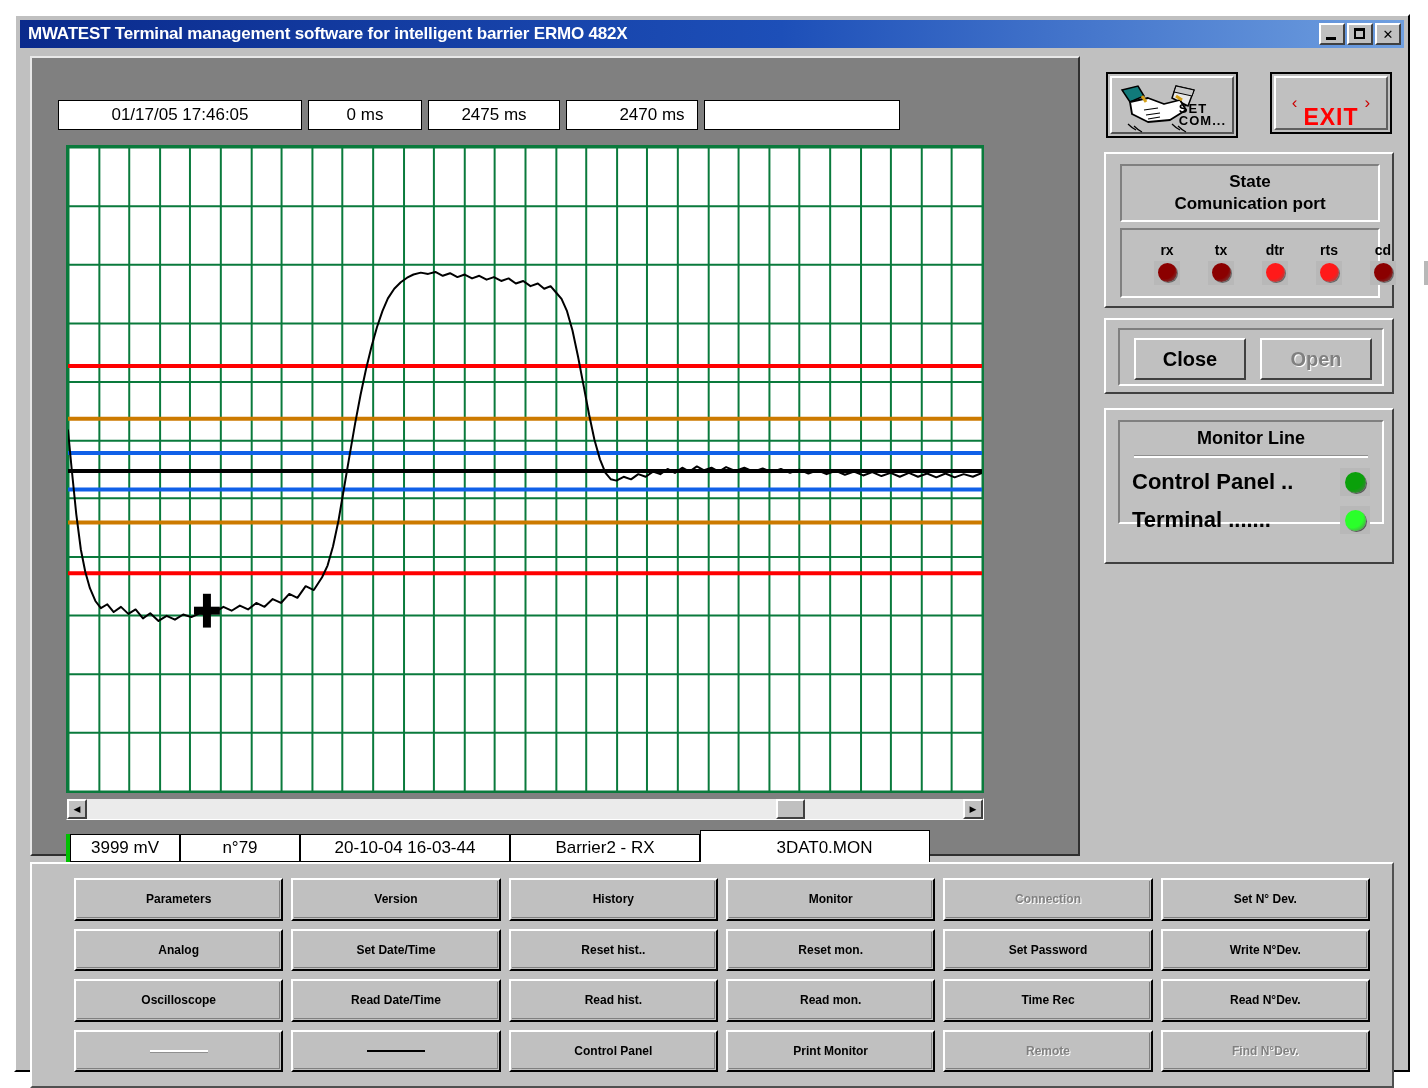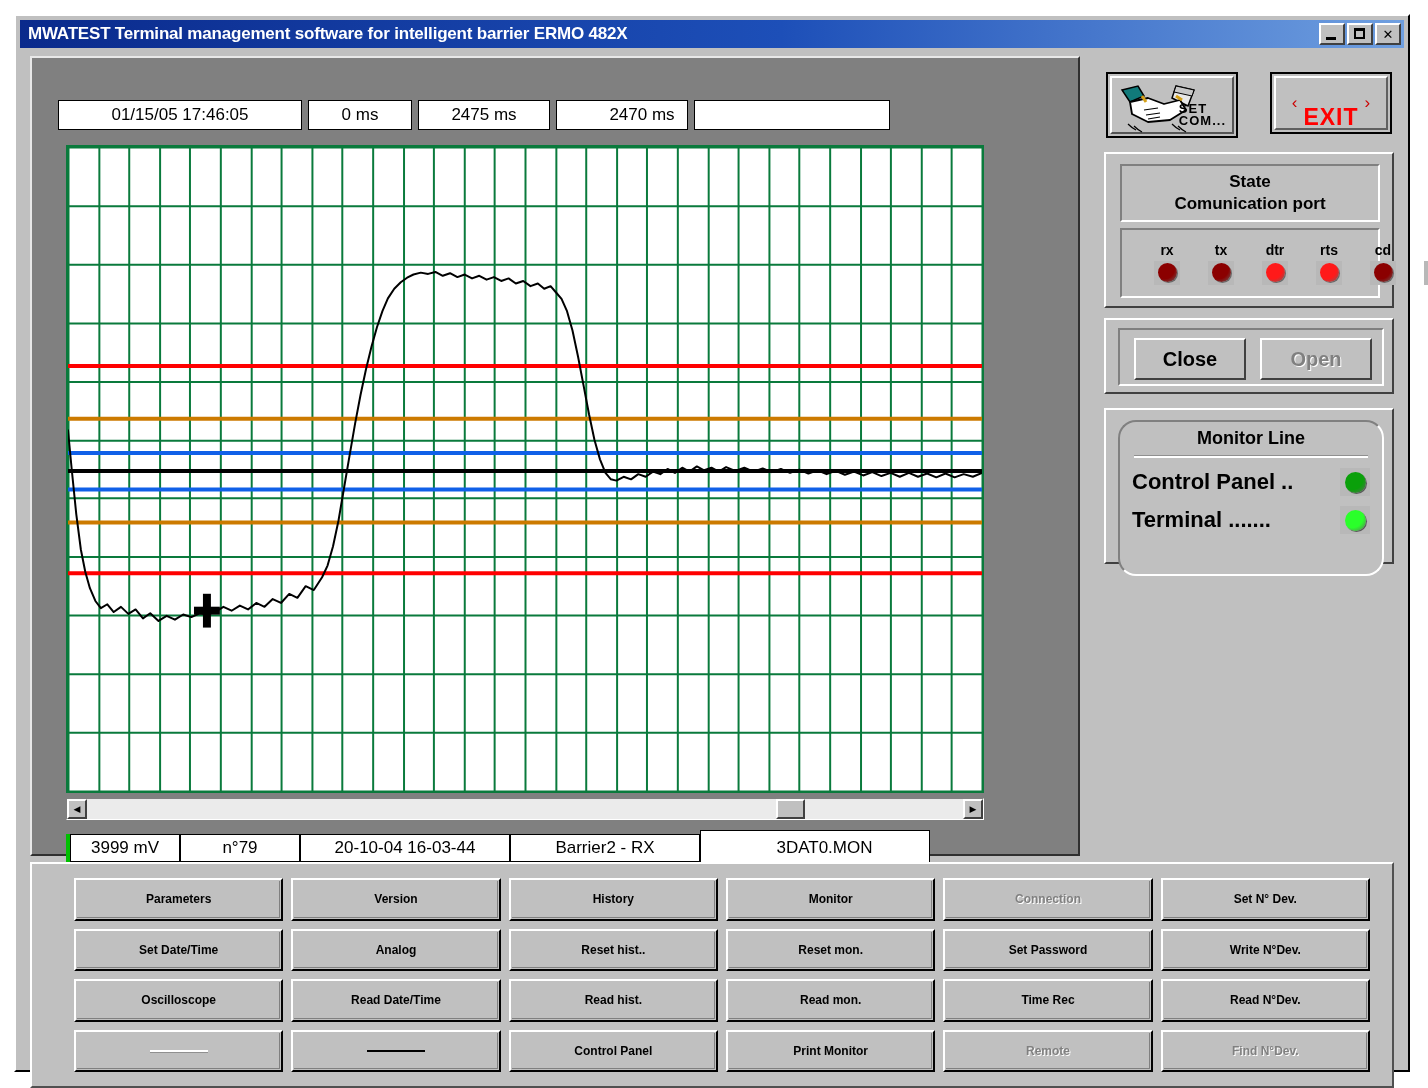--- a/index.html
+++ b/index.html
@@ -51,21 +51,21 @@
     border-right:2px solid #303030;border-bottom:2px solid #303030;
     box-sizing:border-box;
   }
   .field{
     background:#ffffff;border:1px solid #000000;
     display:flex;align-items:center;justify-content:center;
     font-size:17px;color:#000;box-sizing:border-box;white-space:nowrap;
   }
   #topfields{position:absolute;left:26px;top:42px;display:flex;gap:6px;}
   #topfields .field:nth-child(1){width:244px;height:30px;}
-  #topfields .field:nth-child(2){width:104px;height:30px;}
+  #topfields .field:nth-child(2){width:114px;height:30px;}
   #topfields .field:nth-child(3){width:132px;height:30px;}
   #topfields .field:nth-child(4){width:132px;height:30px;padding-left:40px;}
   #topfields .field:nth-child(5){width:196px;height:30px;}
 
   #plot-wrap{
     position:absolute;left:34px;top:87px;width:918px;height:648px;
     background:#ffffff;border:2px solid #0a7a3c;box-sizing:border-box;
     overflow:hidden;
   }
   #plot-svg{display:block;width:100%;height:100%;}
@@ -166,21 +166,21 @@
   #openclose-inner{position:absolute;left:12px;top:8px;width:266px;height:58px;}
   .oc-btn{
     position:absolute;top:8px;width:112px;height:42px;
     display:flex;align-items:center;justify-content:center;
     font-size:20px;font-weight:bold;color:#000;
   }
   #close-btn{left:14px;}
   #open-btn{left:140px;color:#808080;text-shadow:1px 1px 0 #ffffff;}
 
   #monitor-group{position:absolute;left:12px;top:352px;width:290px;height:156px;}
-  #monitor-inner{position:absolute;left:12px;top:10px;width:266px;height:156px;border-radius:18px;}
+  #monitor-inner{position:absolute;left:12px;top:10px;width:266px;height:104px;}
   #monitor-title{text-align:center;font-size:18px;font-weight:bold;color:#000;margin-top:6px;}
   #monitor-rule{height:2px;background:#ffffff;border-top:1px solid #909090;margin:6px 14px 0 14px;}
   .mrow{display:flex;align-items:center;margin:10px 12px 0 12px;}
   .mrow-label{font-size:22px;font-weight:bold;color:#000;flex:1;white-space:nowrap;}
   .mrow-pad{width:30px;height:28px;background:#b8b8b8;display:flex;align-items:center;justify-content:center;}
   .mled{width:21px;height:21px;border-radius:50%;box-shadow:1px 1px 0 #5a5a5a;}
 
   
   #btn-panel{
     position:absolute;left:8px;top:812px;right:8px;height:226px;
@@ -230,21 +230,21 @@
           <span class="gl">✕</span>
         </div>
     </div>
   </div>
 
   <div id="client">
 
     <div id="scope-panel">
 
       <div id="topfields">
-        <div class="field">01/15/05 17:46:05</div>
+        <div class="field">01/17/05 17:46:05</div>
         <div class="field">0 ms</div>
         <div class="field">2475 ms</div>
         <div class="field">2470 ms</div>
         <div class="field"></div>
       </div>
 
       <div id="plot-wrap">
         <svg id="plot-svg" viewBox="0 0 918 648" preserveAspectRatio="none">
           <rect x="0" y="0" width="918" height="648" fill="#ffffff"></rect>
           <g id="grid-v">
@@ -454,25 +454,25 @@
           <div class="gbtn disabled">
             <span class="inner-bevel"></span>
             <span>Connection</span>
           </div>
           <div class="gbtn">
             <span class="inner-bevel"></span>
             <span>Set N° Dev.</span>
           </div>
           <div class="gbtn">
             <span class="inner-bevel"></span>
+            <span>Analog</span>
+          </div>
+          <div class="gbtn">
+            <span class="inner-bevel"></span>
             <span>Set Date/Time</span>
-          </div>
-          <div class="gbtn">
-            <span class="inner-bevel"></span>
-            <span>Analog</span>
           </div>
           <div class="gbtn">
             <span class="inner-bevel"></span>
             <span>Reset hist..</span>
           </div>
           <div class="gbtn">
             <span class="inner-bevel"></span>
             <span>Reset mon.</span>
           </div>
           <div class="gbtn">

